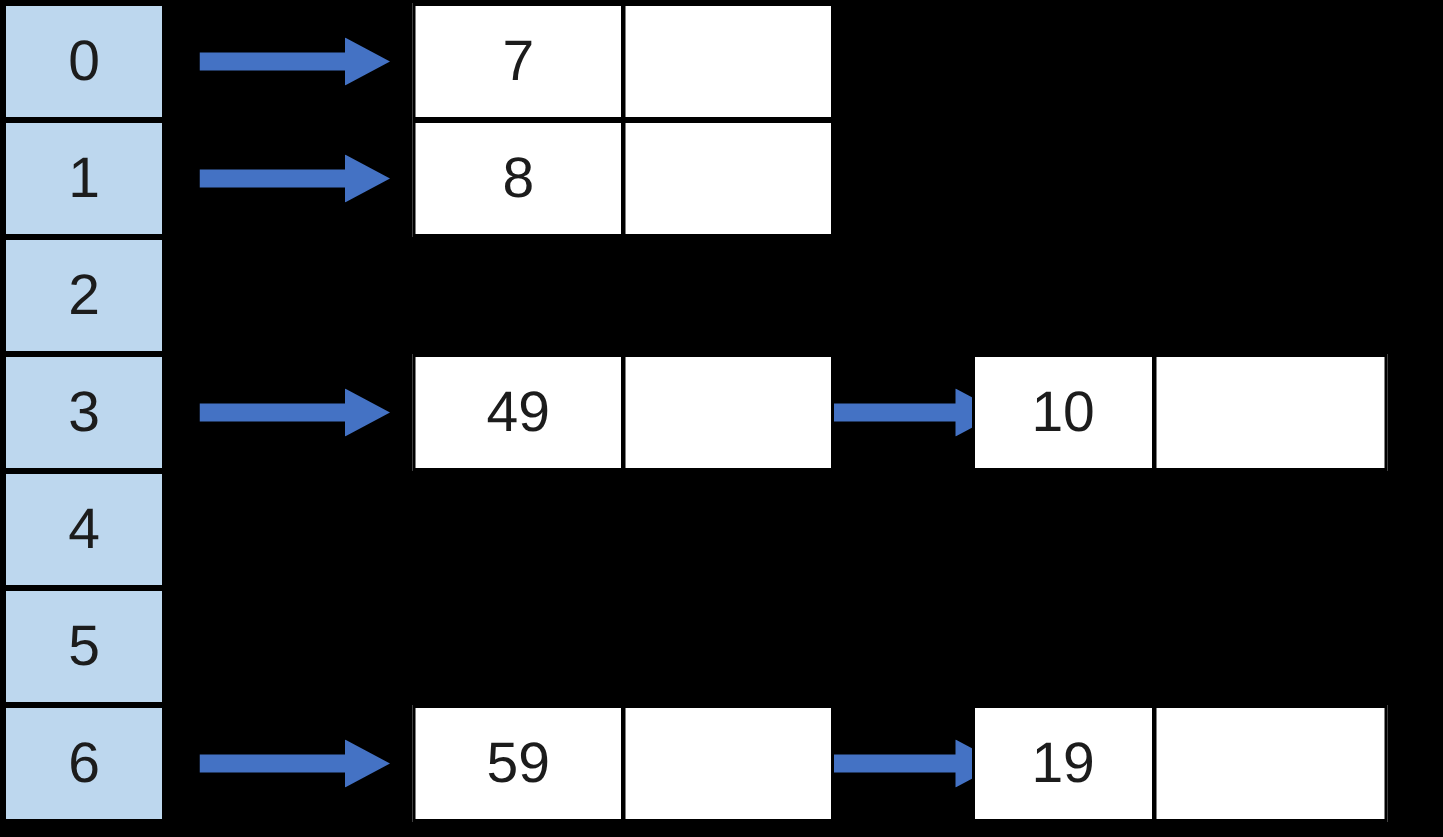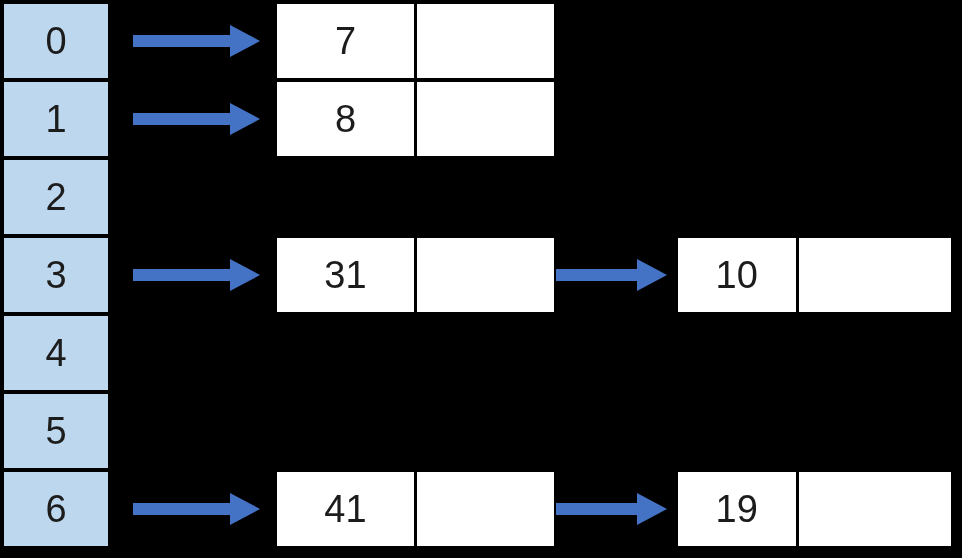--- a/index.html
+++ b/index.html
@@ -51,21 +51,21 @@
     display:flex;
     align-items:center;
     justify-content:center;
     font-size:38px;
     color:var(--text);
   }
   .node .cell.value{
     border-right:3px solid var(--border);
   }
   .lvl1{ left:275px; width:281px; }
-  .lvl2{ left:676px; width:277px;gap:35px; }
+  .lvl2{ left:648px; width:277px;gap:35px; }
   
   .arrow{
     position:absolute;
     width:127px;
     height:32px;
     color:var(--arrow);
   }
   .arrow svg{ display:block; width:100%; height:100%; }
 </style>
 </head>
@@ -129,25 +129,25 @@
 
   <div class="node lvl1" style="top:2px">
     <div class="cell value">7</div>
     <div class="cell next"></div>
   </div>
   <div class="node lvl1" style="top:80px">
     <div class="cell value">8</div>
     <div class="cell next"></div>
   </div>
   <div class="node lvl1" style="top:236px">
-    <div class="cell value">31</div>
+    <div class="cell value">49</div>
     <div class="cell next"></div>
   </div>
   <div class="node lvl1" style="top:470px">
-    <div class="cell value">41</div>
+    <div class="cell value">59</div>
     <div class="cell next"></div>
   </div>
 
   <div class="node lvl2" style="top:236px">
     <div class="cell value">10</div>
     <div class="cell next"></div>
   </div>
   <div class="node lvl2" style="top:470px">
     <div class="cell value">19</div>
     <div class="cell next"></div>

